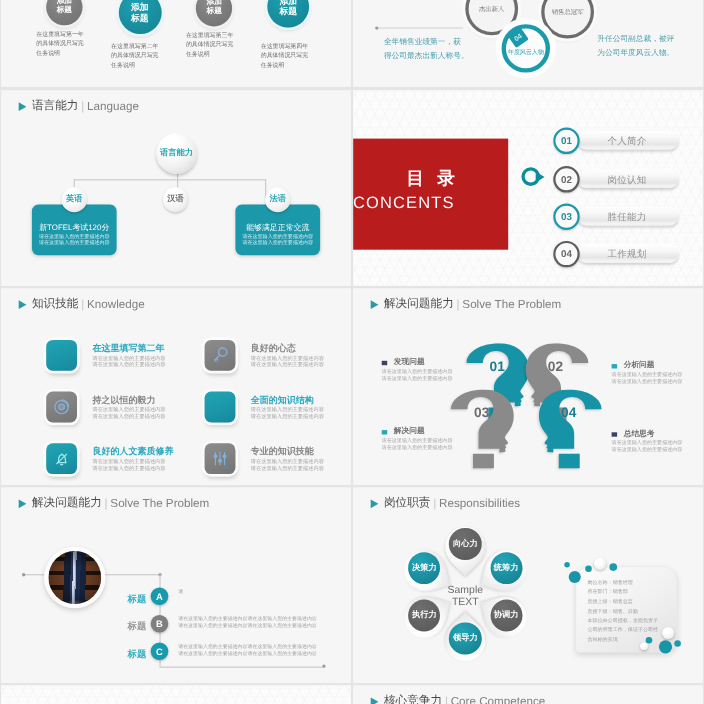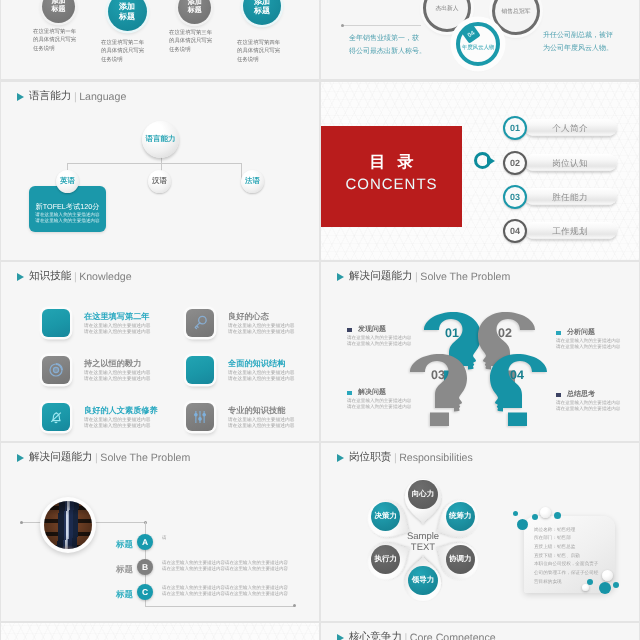--- a/index.html
+++ b/index.html
@@ -34,21 +34,21 @@
 
   
   .toc-bg{position:absolute;inset:0;background:#fcfcfc;
      background-image:
        repeating-linear-gradient(63deg, rgba(0,0,0,.016) 0 1.2px, transparent 1.2px 8px),
        repeating-linear-gradient(-63deg, rgba(0,0,0,.016) 0 1.2px, transparent 1.2px 8px),
        repeating-linear-gradient(0deg, rgba(0,0,0,.010) 0 1px, transparent 1px 8px);}
   .toc-rect{position:absolute;left:0;top:44px;width:141px;height:101px;background:#b91c1c;}
   .toc-cn{position:absolute;left:0;right:0;top:26px;text-align:center;font-size:16px;
      color:#fff;font-weight:bold;letter-spacing:12px;text-indent:12px;}
-  .toc-en{position:absolute;left:0;right:0;top:50px;text-align:center;font-size:15px;
+  .toc-en{position:absolute;left:0;right:0;top:50px;text-align:left;font-size:15px;
      color:#e9fbfd;letter-spacing:1px;}
   .toc-marker{position:absolute;left:153px;top:70px;width:17px;height:17px;border-radius:50%;
      border:3.2px solid #0d8c9c;box-sizing:border-box;}
   .toc-marker:after{content:"";position:absolute;left:9.5px;top:1px;width:0;height:0;
      border-left:8px solid #0d8c9c;border-top:5.2px solid transparent;border-bottom:5.2px solid transparent;}
   .toc-row{position:absolute;height:24px;}
   .toc-pill{position:absolute;left:22px;top:3.5px;width:92px;height:17px;border-radius:9px;
      background:linear-gradient(180deg,#ffffff 0%,#f7f7f7 35%,#e6e6e6 72%,#f5f5f5 92%,#ededed 100%);
      box-shadow:0 2px 2.5px rgba(0,0,0,.16);}
   .toc-pill span{position:absolute;left:0;right:2px;top:3.6px;text-align:center;font-size:8.6px;color:#8e8e8e;letter-spacing:.3px;}
@@ -236,20 +236,27 @@
         </div>
     </div>
     <div class="lcirc" style="left:55px;top:88px;color:#2aa5b5">
       <span>英语</span>
     </div>
 
     <div class="lcirc" style="left:147px;top:88px;color:#6f6f6f">
       <span>汉语</span>
     </div>
 
+    <div class="lbox teal" style="left:213px;width:77px">
+      <div class="t1">能够满足正常交流</div>
+      <div class="t2">
+          <div>请在这里输入您的主要描述内容</div>
+          <div>请在这里输入您的主要描述内容</div>
+        </div>
+    </div>
     <div class="lcirc" style="left:240px;top:88px;color:#2aa5b5">
       <span>法语</span>
     </div>
   </div>
 
   <div class="slide col-r" style="top:81.5px">
     <div class="toc-bg"></div>
     <div class="toc-rect">
       <div class="toc-cn">目录</div>
       <div class="toc-en">CONCENTS</div>

